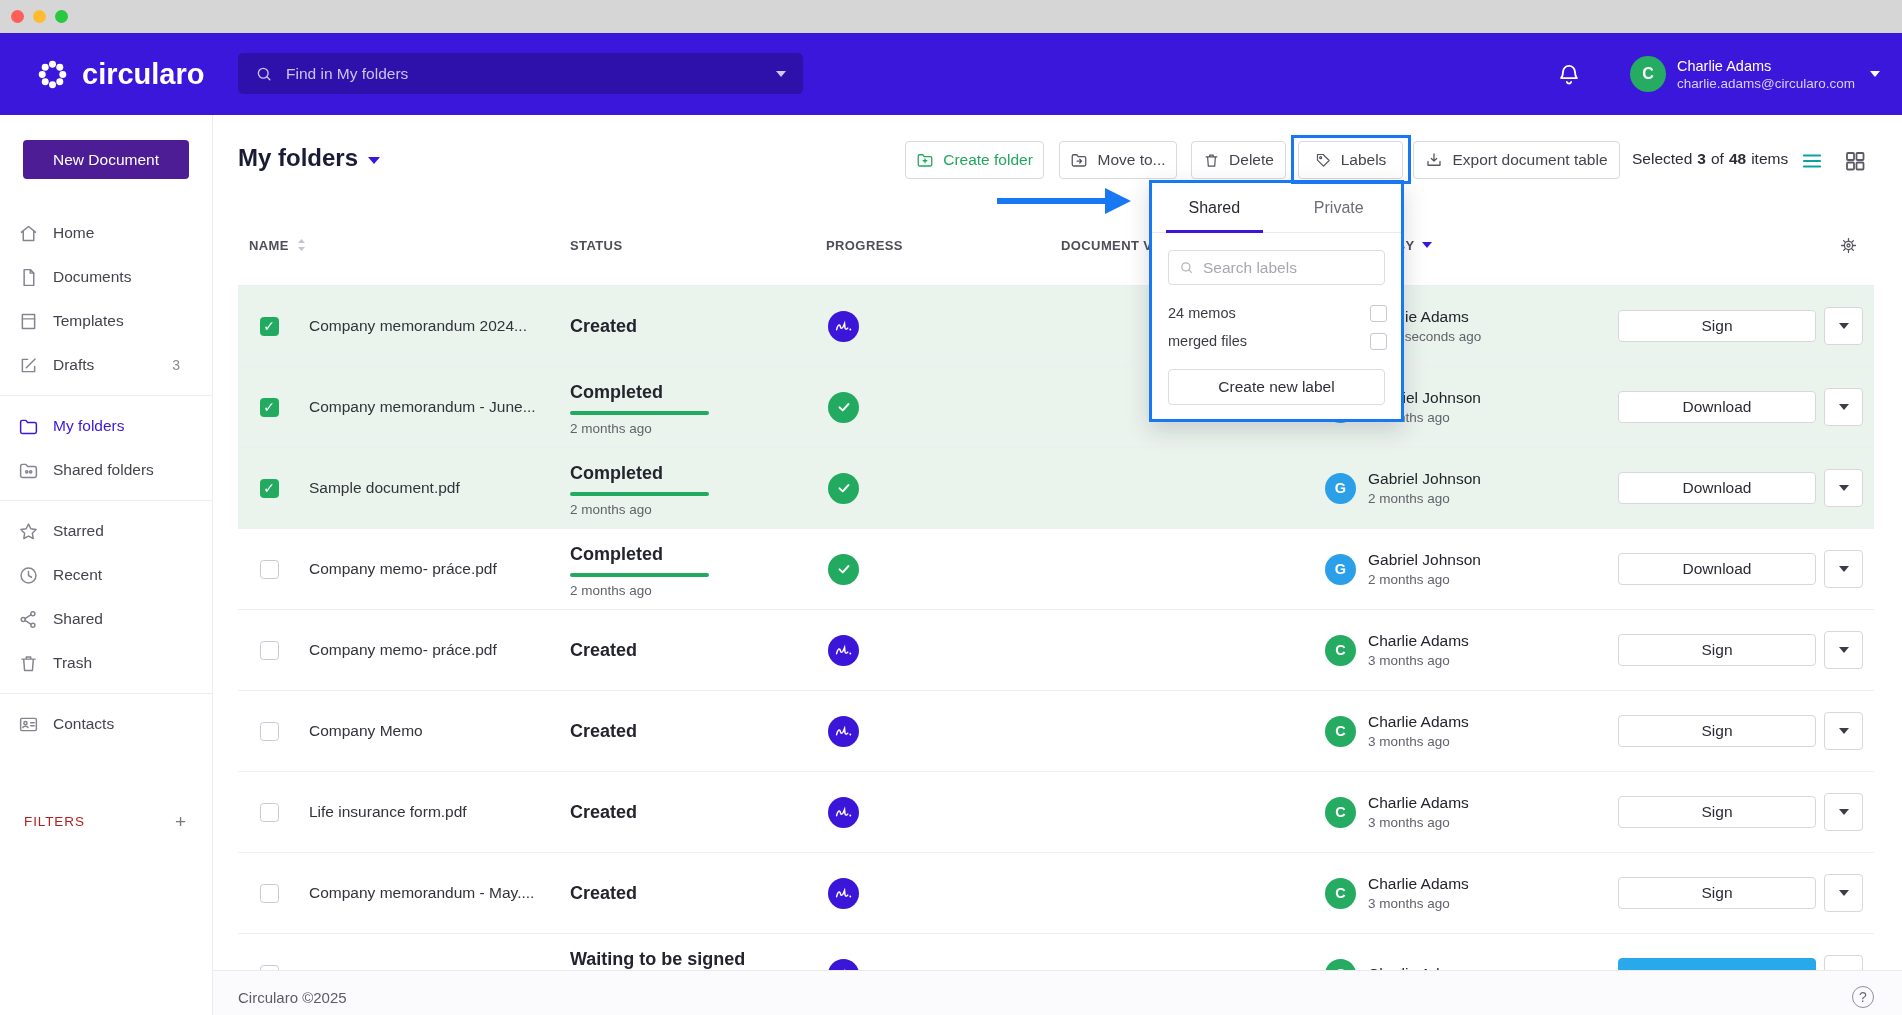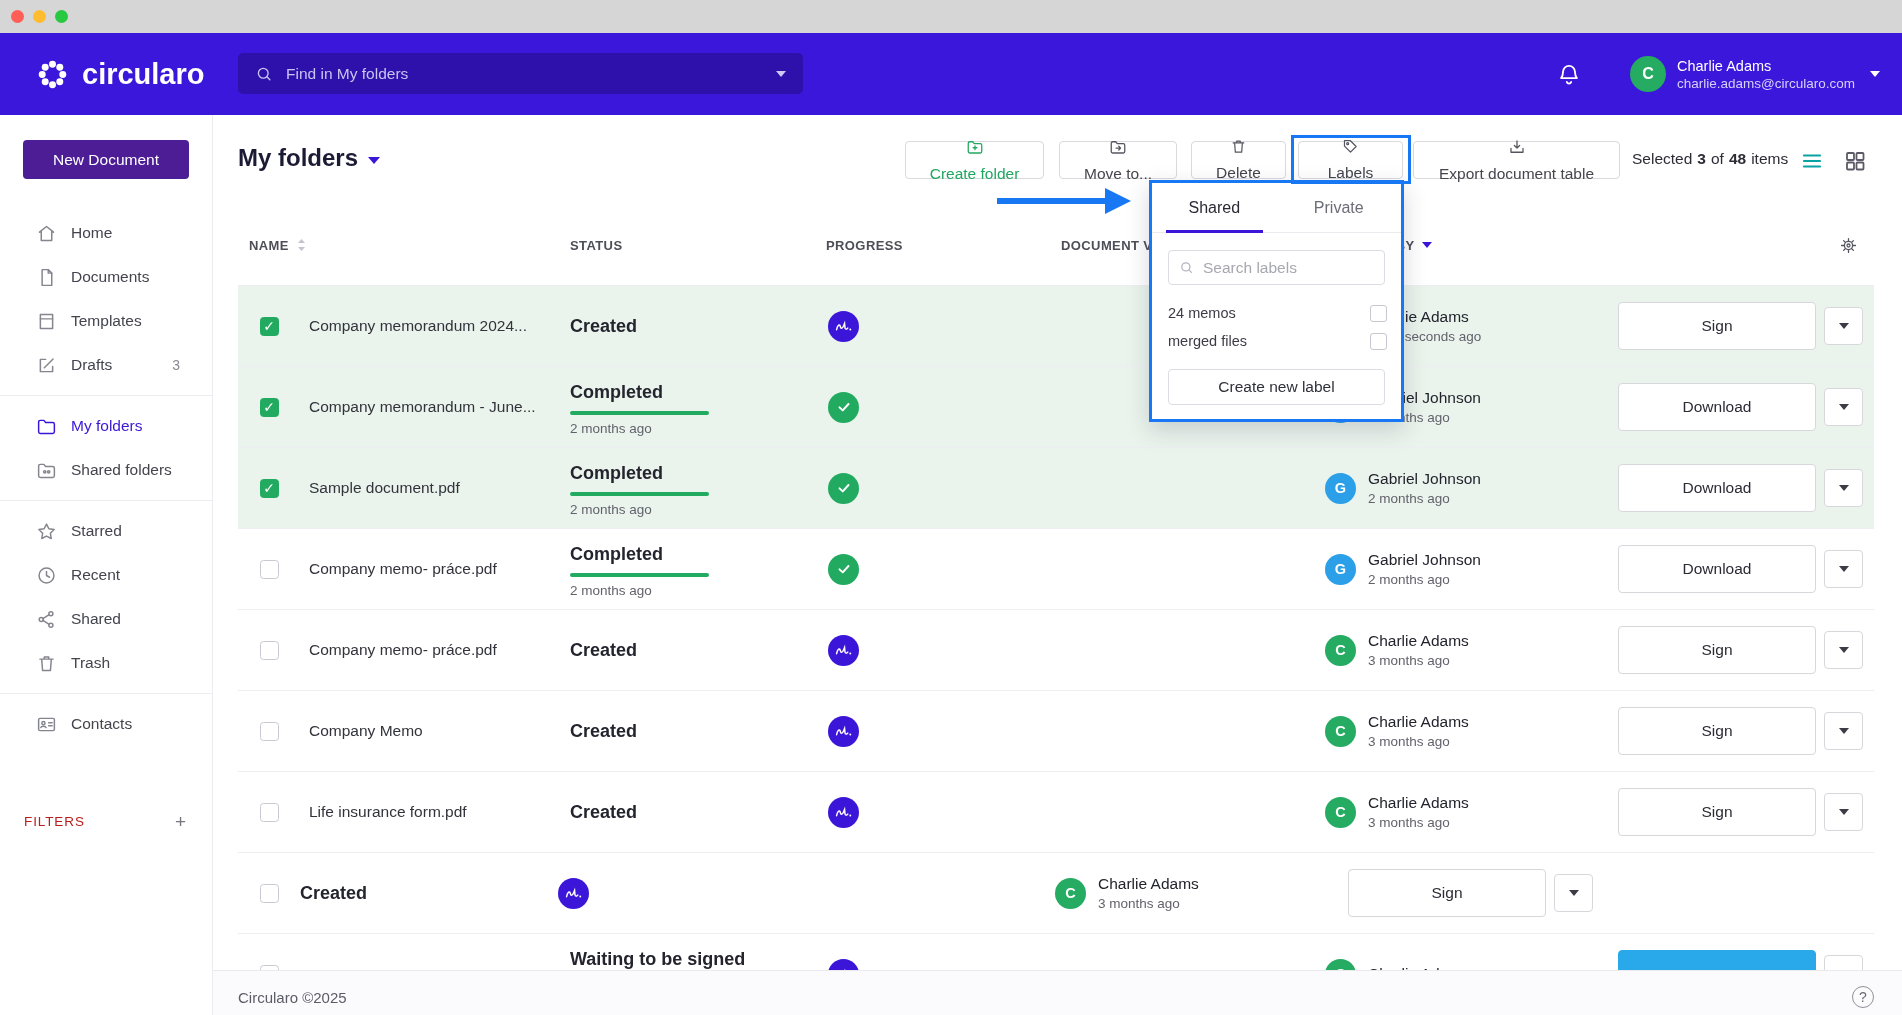--- a/index.html
+++ b/index.html
@@ -25,34 +25,34 @@
   .av-green { background:#25ab62; } .av-blue { background:#2b9fe8; }
   .user-text { display:flex; flex-direction:column; gap:2px; }
   .user-name { color:#fff; font-size:14.5px; }
   .user-email { color:#d6d0f8; font-size:13.5px; }
   .user .caret-dn { border-top-color:#fff; margin-left:4px; }
 
   
   .sidebar { position:absolute; top:115px; left:0; bottom:0; width:213px; background:#fff; border-right:1px solid #ececf0; z-index:25; }
   .new-doc { position:absolute; left:23px; top:25px; width:166px; height:39px; background:#4c1d95; color:#fff; border:none; border-radius:4px; font-size:15.5px; font-family:inherit; cursor:pointer; }
   .nav { position:absolute; top:96px; left:0; right:0; }
-  .nav-item { height:44px; display:flex; align-items:center; padding-left:36px; gap:14px; color:#44444e; font-size:15.5px; cursor:pointer; }
+  .nav-item { height:44px; display:flex; align-items:center; padding-left:18px; gap:14px; color:#44444e; font-size:15.5px; cursor:pointer; }
   .nav-icon { width:21px; height:21px; color:#85858f; display:flex; }
   .nav-icon svg { width:100%; height:100%; }
   .nav-item.active, .nav-item.active .nav-icon { color:#3c16d8; }
   .nav-badge { margin-left:auto; margin-right:32px; font-size:14px; color:#8a8a94; }
   .nav-divider { height:1px; background:#ededf1; margin:8px 0; }
   .filters-row { position:absolute; top:697px; left:24px; right:26px; display:flex; justify-content:space-between; align-items:center; }
   .filters-label { color:#b91c1c; font-size:13.5px; letter-spacing:.9px; }
   .filters-add { color:#77777f; font-size:19px; cursor:pointer; line-height:1; }
 
   
   .page-title { position:absolute; left:238px; top:144px; display:flex; align-items:center; gap:10px; font-size:24px; font-weight:700; color:#1b1b35; cursor:pointer; }
   .title-caret { width:0; height:0; border-left:6px solid transparent; border-right:6px solid transparent; border-top:7px solid #3c16d8; margin-top:4px; }
-  .btn { position:absolute; top:141px; height:38px; display:flex; align-items:center; justify-content:center; gap:9px; background:#fff; border:1px solid #d9d9de; border-radius:4px; font-size:15.5px; color:#45454e; font-family:inherit; cursor:pointer; white-space:nowrap;flex-direction:column; }
+  .btn { position:absolute; top:141px; height:38px; display:flex; align-items:center; justify-content:center; gap:9px; background:#fff; border:1px solid #d9d9de; border-radius:4px; font-size:15.5px; color:#45454e; font-family:inherit; cursor:pointer; white-space:nowrap; }
   .btn svg { flex:0 0 auto; }
   #btn-create { left:905px; width:139px; color:#21a65f; }
   #btn-move   { left:1059px; width:118px; }
   #btn-delete { left:1191px; width:95px; }
   #btn-labels { left:1298px; width:105px; }
   #btn-export { left:1413px; width:207px; }
   .selected-info { position:absolute; left:1632px; top:150px; font-size:15.5px; color:#2c2c36; display:flex; gap:5px; align-items:baseline; }
   .view-icon { position:absolute; top:149px; width:24px; height:24px; cursor:pointer; }
   #view-list { left:1800px; color:#0aa2a2; }
   #view-grid { left:1843px; color:#5a5a66; }
@@ -101,21 +101,21 @@
   .c-progress { width:235px; display:flex; align-items:center; padding-left:2px; }
   .picon { width:31px; height:31px; border-radius:50%; display:flex; align-items:center; justify-content:center; }
   .pi-sign { background:#3c16d8; } .pi-check { background:#22ab60; }
   .c-vault { width:264px; }
   .c-mod { width:293px; display:flex; align-items:center; }
   .c-mod .avatar { width:31px; height:31px; font-size:14.5px; }
   .mod-text { margin-left:12px; display:flex; flex-direction:column; }
   .mod-name { font-size:15.5px; color:#23232d; }
   .mod-time { font-size:13.5px; color:#62626c; margin-top:3px; }
   .c-action { width:256px; display:flex; align-items:center; }
-  .act-btn { width:198px; height:48px; background:#fff; border:1px solid #d7d7dc; border-radius:4px; font-size:15.5px; color:#2b2b36; font-family:inherit; cursor:pointer; }
+  .act-btn { width:198px; height:32px; background:#fff; border:1px solid #d7d7dc; border-radius:4px; font-size:15.5px; color:#2b2b36; font-family:inherit; cursor:pointer; }
   .act-btn.primary { background:#29a9e9; border-color:#29a9e9; color:#fff; }
   .act-caret { width:39px; height:38px; margin-left:8px; background:#fff; border:1px solid #d7d7dc; border-radius:4px; display:flex; align-items:center; justify-content:center; cursor:pointer; }
   .tri { width:0; height:0; border-left:5px solid transparent; border-right:5px solid transparent; border-top:6px solid #3c3c46; }
 
   
   .footer { position:absolute; left:213px; right:0; bottom:0; height:45px; background:#fbfbfd; border-top:1px solid #e9e9ee; z-index:20; display:flex; align-items:center; justify-content:space-between; padding:8px 28px 0 25px; }
   .copyright { font-size:15px; color:#5c5c66; }
   .help { width:22px; height:22px; border:1.5px solid #90909a; border-radius:50%; color:#6a6a74; font-size:14px; display:flex; align-items:center; justify-content:center; cursor:pointer; }
 
   svg { display:block; }
@@ -618,20 +618,21 @@
           <button class="act-caret">
             <span class="tri"></span>
           </button>
         </div>
       </div>
 
       <div class="trow">
         <div class="c-check">
           <span class="checkbox"></span>
         </div>
+        <div class="c-name">Company memorandum - May....</div>
         <div class="c-status">
           <span class="status-text">Created</span>
 
         </div>
         <div class="c-progress">
           <span class="picon pi-sign">
             <svg class="g-sign" viewBox="0 0 16 12" width="17" height="13">
               <path d="M1.5 9C2.5 4 4.5 3.5 5 6c.4 2.3 1.8 2.5 3-.5l1-2.3.4 4c.2 1.7 1.6 1.6 2.6.3" stroke="#fff" stroke-width="1.4" fill="none" stroke-linecap="round"></path>
               <circle cx="14.4" cy="8.8" r=".9" fill="#fff"></circle>
             </svg>

